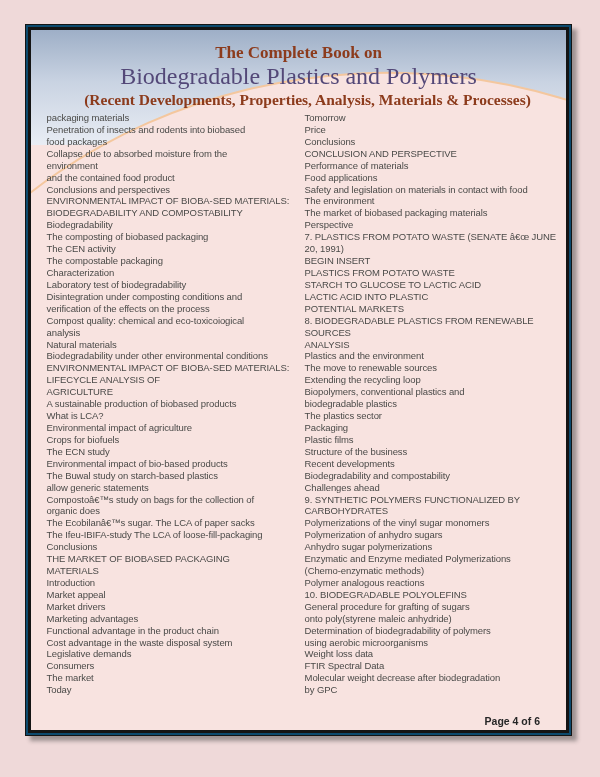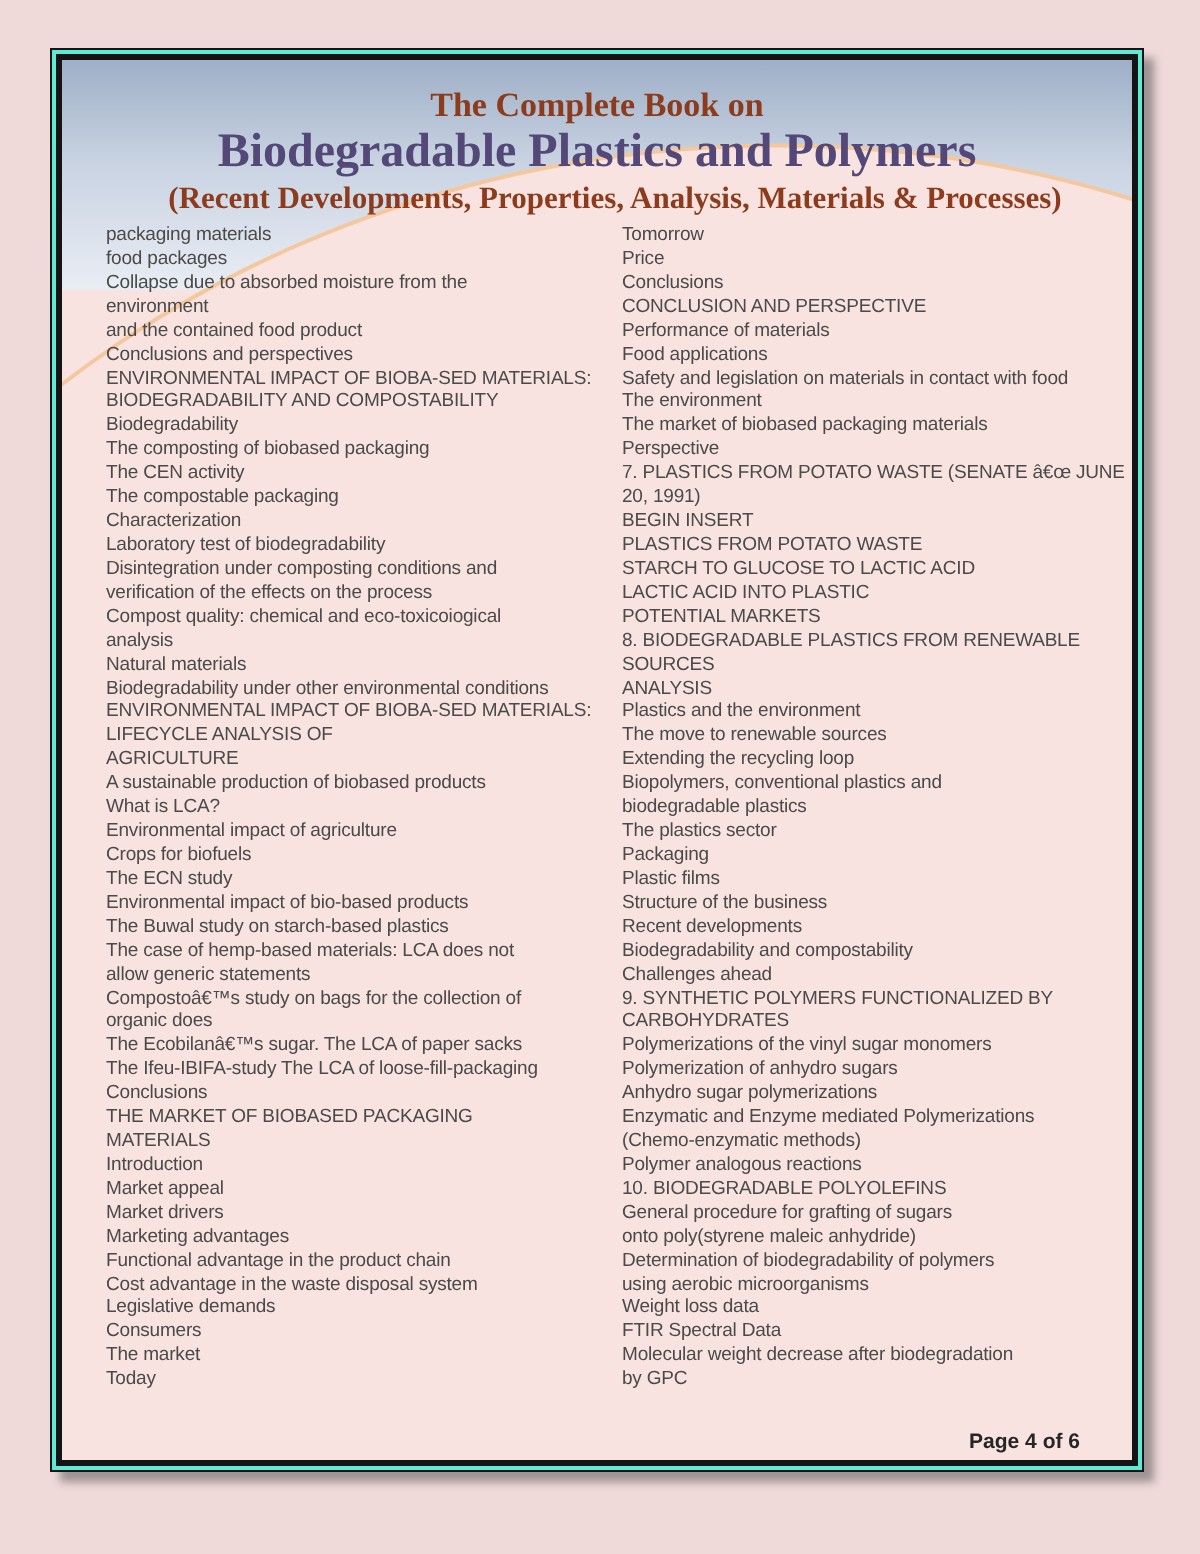--- a/index.html
+++ b/index.html
@@ -12,21 +12,21 @@
   }
   .frame-wrap {
     position:absolute; left:25px; top:24px; width:547px; height:712px;
     box-shadow:5px 5px 4px rgba(60,60,60,0.45);
     background:#efd9d9;
   }
   .frame-outer {
     width:100%; height:100%;
     border:1px solid #141414;
     padding:2px;
-    background:#5eead4;
+    background:#0c4a6e;
   }
   .frame-inner {
     width:100%; height:100%;
     border:3px solid #141414;
     background:#f8e3e0;
     position:relative;
     overflow:hidden;
   }
   
   .sky {
@@ -49,35 +49,36 @@
     padding-top:13px;
   }
   .series-title {
     font-family:"Liberation Serif", serif;
     font-weight:bold;
     font-size:17px; line-height:20px;
     color:#8c3b1c;
   }
   .book-title {
     font-family:"Liberation Serif", serif;
-    font-weight:bold;
+    font-weight:normal;
     font-size:24px; line-height:27px;
     color:#534878;
   }
   .subtitle {
     font-family:"Liberation Serif", serif;
     font-weight:bold;
     font-size:15.5px; line-height:19px;
     color:#8c3b1c;
     margin-left:18px;
   }
   .toc {
     position:relative; z-index:1;
     display:flex;
     padding:3px 10px 0 22px;
+    justify-content:flex-end;
   }
   .toc-col { list-style:none; }
   .toc-col-left  { width:258px; flex:none; }
   .toc-col-right { flex:1; }
   .toc-col li {
     font-size:9.5px;
     line-height:11.92px;
     letter-spacing:-0.1px;
     color:#4a4a48;
     white-space:nowrap;
@@ -103,20 +104,21 @@
 
       <div class="header">
         <div class="series-title">The Complete Book on</div>
         <div class="book-title">Biodegradable Plastics and Polymers</div>
         <div class="subtitle">(Recent Developments, Properties, Analysis, Materials &amp; Processes)</div>
       </div>
 
       <div class="toc">
         <ul class="toc-col toc-col-left">
             <li>packaging materials</li>
+            <li>Penetration of insects and rodents into biobased</li>
             <li>food packages</li>
             <li>Collapse due to absorbed moisture from the</li>
             <li>environment</li>
             <li>and the contained food product</li>
             <li>Conclusions and perspectives</li>
             <li>ENVIRONMENTAL IMPACT OF BIOBA-SED MATERIALS:</li>
             <li>BIODEGRADABILITY AND COMPOSTABILITY</li>
             <li>Biodegradability</li>
             <li>The composting of biobased packaging</li>
             <li>The CEN activity</li>
@@ -132,21 +134,20 @@
             <li>ENVIRONMENTAL IMPACT OF BIOBA-SED MATERIALS:</li>
             <li>LIFECYCLE ANALYSIS OF</li>
             <li>AGRICULTURE</li>
             <li>A sustainable production of biobased products</li>
             <li>What is LCA?</li>
             <li>Environmental impact of agriculture</li>
             <li>Crops for biofuels</li>
             <li>The ECN study</li>
             <li>Environmental impact of bio-based products</li>
             <li>The Buwal study on starch-based plastics</li>
-            <li>The case of hemp-based materials: LCA does not</li>
             <li>allow generic statements</li>
             <li>Compostoâ€™s study on bags for the collection of</li>
             <li>organic does</li>
             <li>The Ecobilanâ€™s sugar. The LCA of paper sacks</li>
             <li>The Ifeu-IBIFA-study The LCA of loose-fill-packaging</li>
             <li>Conclusions</li>
             <li>THE MARKET OF BIOBASED PACKAGING</li>
             <li>MATERIALS</li>
             <li>Introduction</li>
             <li>Market appeal</li>

